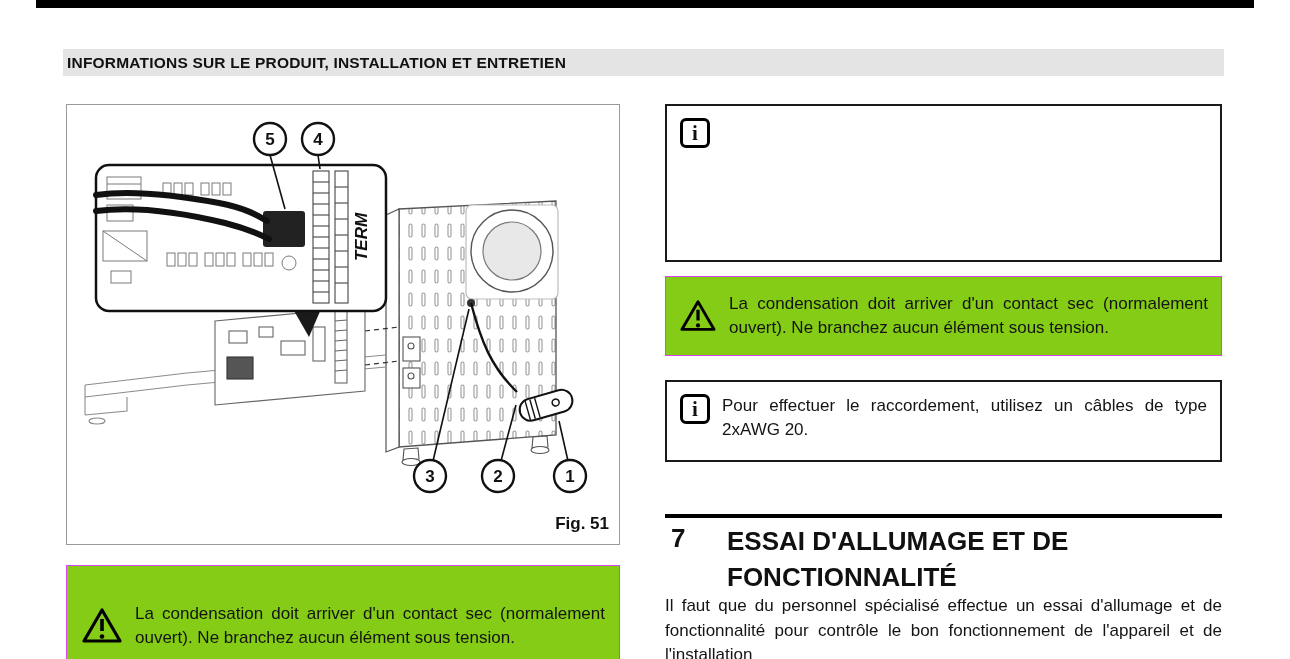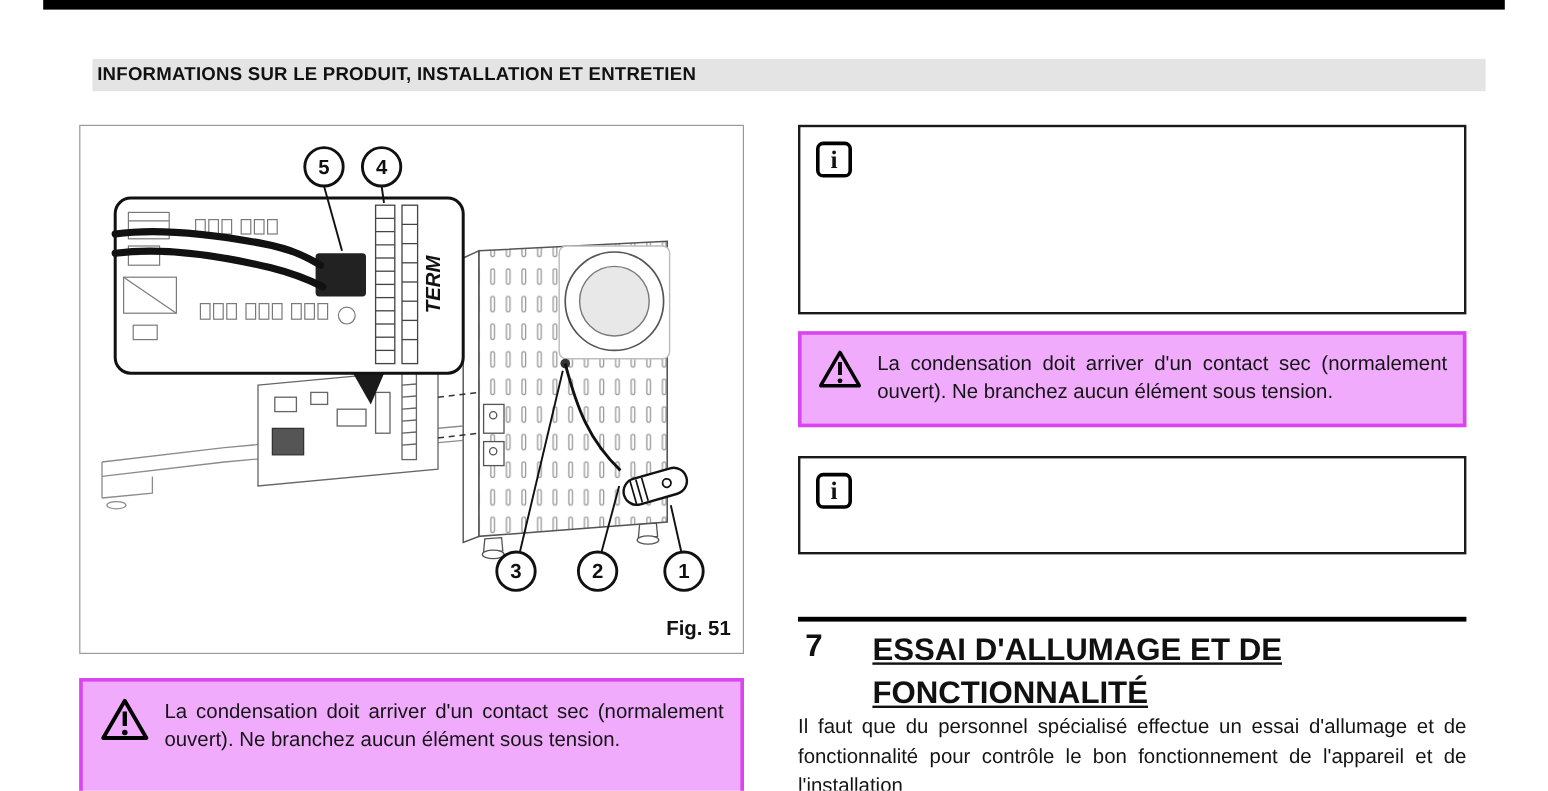--- a/index.html
+++ b/index.html
@@ -9,62 +9,62 @@
     font-family: "Liberation Sans", sans-serif;
     position: relative;
   }
   .abs { position: absolute; }
 
   #topbar { left: 36px; top: 0; width: 1218px; height: 8px; background: #000; }
 
   #header-bar {
     left: 63px; top: 49px; width: 1161px; height: 27px;
     background: #e4e4e4; display: flex; align-items: center;
-    padding-left: 4px; font-weight: bold; font-size: 15.5px; letter-spacing: 0.2px; margin-left: 14px;
+    padding-left: 4px; font-weight: bold; font-size: 15.5px; letter-spacing: 0.2px;
   }
 
   #figure-box {
     left: 66px; top: 104px; width: 554px; height: 441px;
     background: #fff; border: 1px solid #9a9a9a;
   }
   #figure-caption {
     position: absolute; right: 10px; bottom: 10px;
     font-weight: bold; font-size: 17px;
   }
 
   .notice {
     display: flex; gap: 12px; align-items: flex-start;
     padding: 12px 13px;
   }
   .notice-text {
     font-size: 17px; line-height: 24px; text-align: justify; color: #141414;
     flex: 1 1 auto;
   }
   .info-box { background: #fff; border: 2px solid #1a1a1a; }
-  .warn-box { background: #f0abfc; border: 3px solid #d946ef; }
+  .warn-box { background: #84cc16; border: 1px solid #d946ef; align-items: center; }
 
   .info-icon {
     flex: 0 0 auto; width: 30px; height: 30px;
     border: 3px solid #000; border-radius: 6px;
     display: flex; align-items: center; justify-content: center;
     font-family: "Liberation Serif", serif; font-weight: bold; font-size: 21px;
     background: #fff;
   }
   .warn-icon { flex: 0 0 auto; }
   .warn-icon svg { display: block; }
 
   #info-box-1 { left: 665px; top: 104px; width: 557px; height: 158px; }
   #warn-box-right { left: 665px; top: 276px; width: 557px; height: 80px; }
   #info-box-2 { left: 665px; top: 380px; width: 557px; height: 82px; }
   #warn-box-left { left: 66px; top: 565px; width: 554px; height: 122px; padding: 13px 14px; }
 
   #section-rule { left: 665px; top: 514px; width: 557px; height: 4px; background: #000; }
   #section-heading { left: 665px; top: 523px; width: 557px; display: flex; }
   #section-number { width: 62px; font-size: 26px; font-weight: bold; padding-left: 6px; }
-  #section-title { font-size: 26px; font-weight: bold; line-height: 36px; width: 400px; text-decoration: underline; }
+  #section-title { font-size: 26px; font-weight: bold; line-height: 36px; width: 400px; }
   #section-body {
     left: 665px; top: 594px; width: 557px;
     font-size: 17px; line-height: 24.5px; text-align: justify; color: #141414;
   }
 </style>
 </head>
 <body>
 
 <div id="topbar" class="abs"></div>
 
@@ -232,20 +232,21 @@
       <path d="M21 3 L39 34 H3 Z" fill="none" stroke="#000" stroke-width="3.2" stroke-linejoin="round"></path>
       <line x1="21" y1="12" x2="21" y2="24" stroke="#000" stroke-width="3.6"></line>
       <circle cx="21" cy="29.5" r="2.3" fill="#000"></circle>
     </svg>
   </span>
   <div class="notice-text">La condensation doit arriver d'un contact sec (normalement ouvert). Ne branchez aucun élément sous tension.</div>
 </div>
 
 <div id="info-box-2" class="abs notice info-box">
   <span class="info-icon">i</span>
+  <div class="notice-text">Pour effectuer le raccordement, utilisez un câbles de type 2xAWG 20.</div>
 </div>
 
 <div id="section-rule" class="abs"></div>
 
 <div id="section-heading" class="abs">
   <div id="section-number">7</div>
   <div id="section-title">ESSAI D'ALLUMAGE ET DE FONCTIONNALITÉ</div>
 </div>
 
 <div id="section-body" class="abs">Il faut que du personnel spécialisé effectue un essai d'allumage et de fonctionnalité pour contrôle le bon fonctionnement de l'appareil et de l'installation</div>

